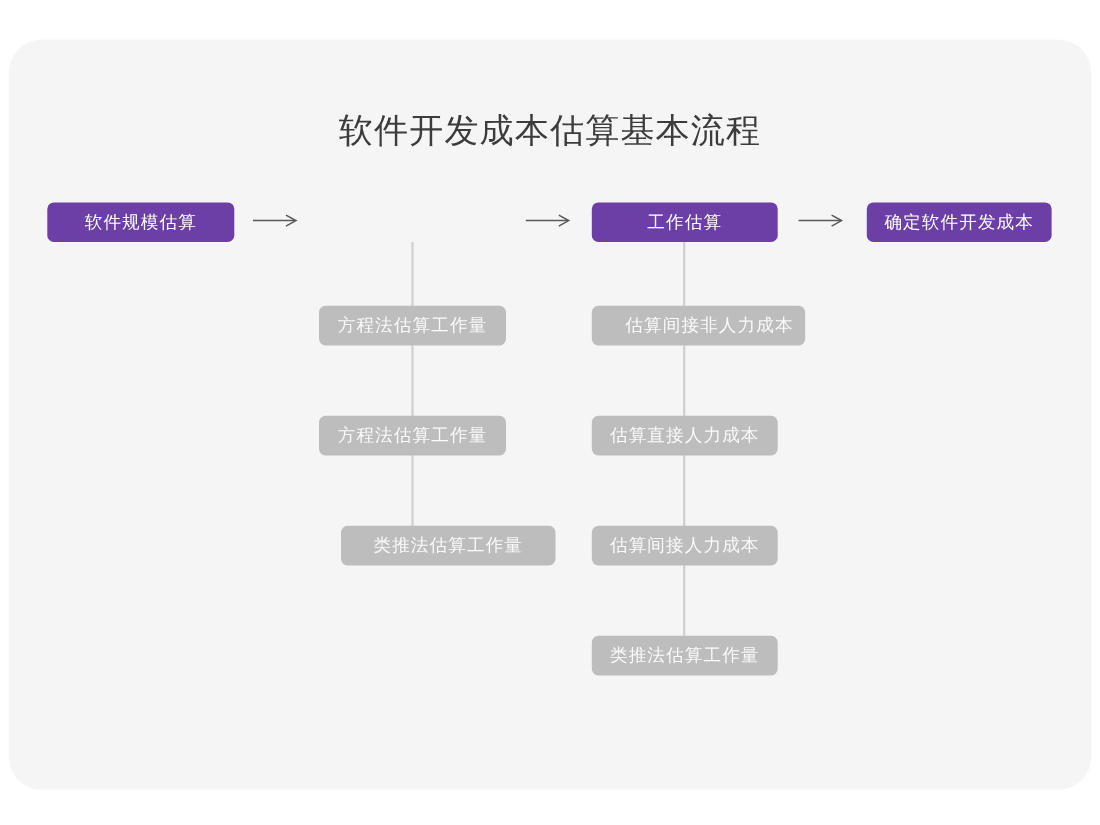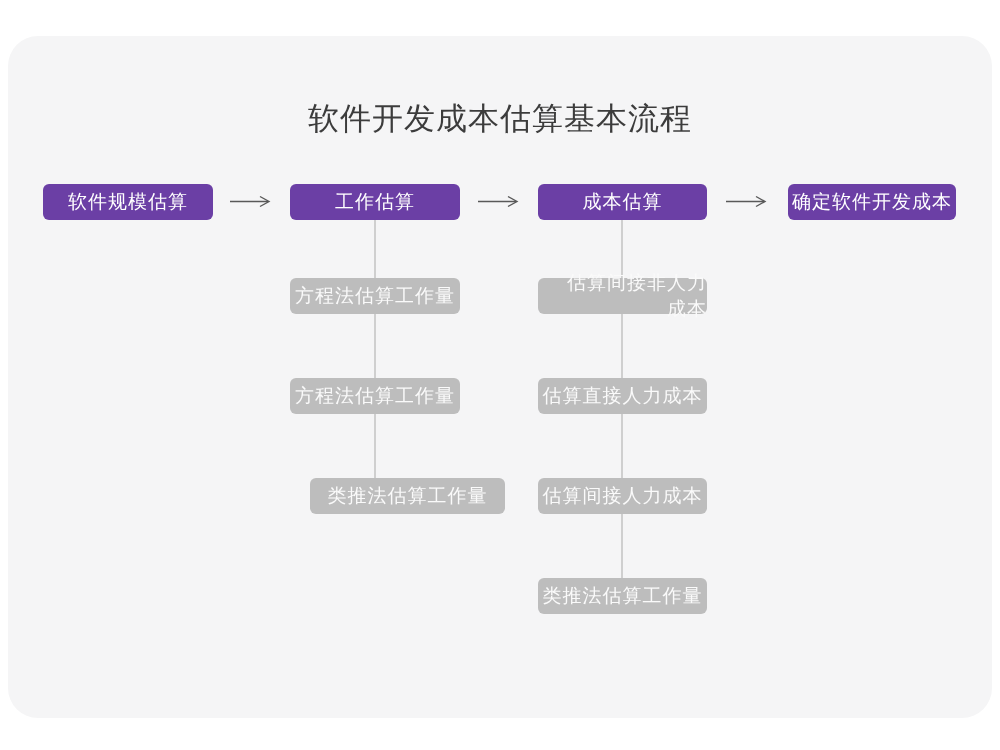--- a/index.html
+++ b/index.html
@@ -13,42 +13,42 @@
   }
   *{margin:0;padding:0;box-sizing:border-box;}
   html,body{width:1000px;height:750px;background:var(--page-bg);
     font-family:"Liberation Sans","DejaVu Sans",sans-serif;}
   .stage{position:relative;width:1000px;height:750px;background:var(--page-bg);overflow:hidden;}
   .card{position:absolute;left:8px;top:36px;width:984px;height:682px;
     background:var(--card-bg);border-radius:30px;}
   .title{position:absolute;left:0;top:98px;width:1000px;text-align:center;
     font-size:31px;font-weight:500;color:var(--title);letter-spacing:1px;}
   .node{position:absolute;height:36px;border-radius:6px;display:flex;
-    align-items:center;justify-content:center;font-size:19px;color:#ffffff;
+    align-items:center;justify-content:center;font-size:16px;color:#ffffff;
     letter-spacing:1px;z-index:2;}
   .node.primary{background:var(--purple);}
   .node.secondary{background:var(--gray-node);color:#fafafa;text-align:right;}
   .vline{position:absolute;width:2px;background:var(--connector);z-index:1;}
   .arrow{position:absolute;z-index:2;}
   
   .n-scale{left:43px;top:184px;width:170px;}
   .n-work{left:290px;top:184px;width:170px;}
   .n-cost{left:538px;top:184px;width:169px;}
   .n-final{left:788px;top:184px;width:168px;}
   .a1{left:229px;top:194px;}
   .a2{left:477px;top:194px;}
   .a3{left:725px;top:194px;}
   
   .vline-work{left:374px;top:220px;height:276px;}
   .w0{left:290px;top:278px;width:170px;}
   .w1{left:290px;top:378px;width:170px;}
   .w2{left:290px;top:478px;width:195px;margin-left:20px;}
   
   .vline-cost{left:621px;top:220px;height:376px;}
-  .c0{left:538px;top:278px;width:169px;padding-left:20px;}
+  .c0{left:538px;top:278px;width:194px;padding-left:20px;}
   .c1{left:538px;top:378px;width:169px;}
   .c2{left:538px;top:478px;width:169px;}
   .c3{left:538px;top:578px;width:169px;}
 </style>
 </head>
 <body>
 
 <div class="stage">
   <div class="card"></div>
 
@@ -59,30 +59,29 @@
 
   <div class="node primary n-scale">软件规模估算</div>
 
   <span class="arrow a1">
     <svg width="42" height="13" viewBox="0 0 42 13">
       <line x1="1" y1="6.5" x2="39" y2="6.5" stroke="#595959" stroke-width="1.4"></line>
       <path d="M31 1.5 L40 6.5 L31 11.5" fill="none" stroke="#595959" stroke-width="1.4"></path>
     </svg>
   </span>
 
-  <div class="node primary n-work">工作估算</div>
 
   <span class="arrow a2">
     <svg width="42" height="13" viewBox="0 0 42 13">
       <line x1="1" y1="6.5" x2="39" y2="6.5" stroke="#595959" stroke-width="1.4"></line>
       <path d="M31 1.5 L40 6.5 L31 11.5" fill="none" stroke="#595959" stroke-width="1.4"></path>
     </svg>
   </span>
 
-  <div class="node primary n-cost">成本估算</div>
+  <div class="node primary n-cost">工作估算</div>
 
   <span class="arrow a3">
     <svg width="42" height="13" viewBox="0 0 42 13">
       <line x1="1" y1="6.5" x2="39" y2="6.5" stroke="#595959" stroke-width="1.4"></line>
       <path d="M31 1.5 L40 6.5 L31 11.5" fill="none" stroke="#595959" stroke-width="1.4"></path>
     </svg>
   </span>
 
   <div class="node primary n-final">确定软件开发成本</div>
 

